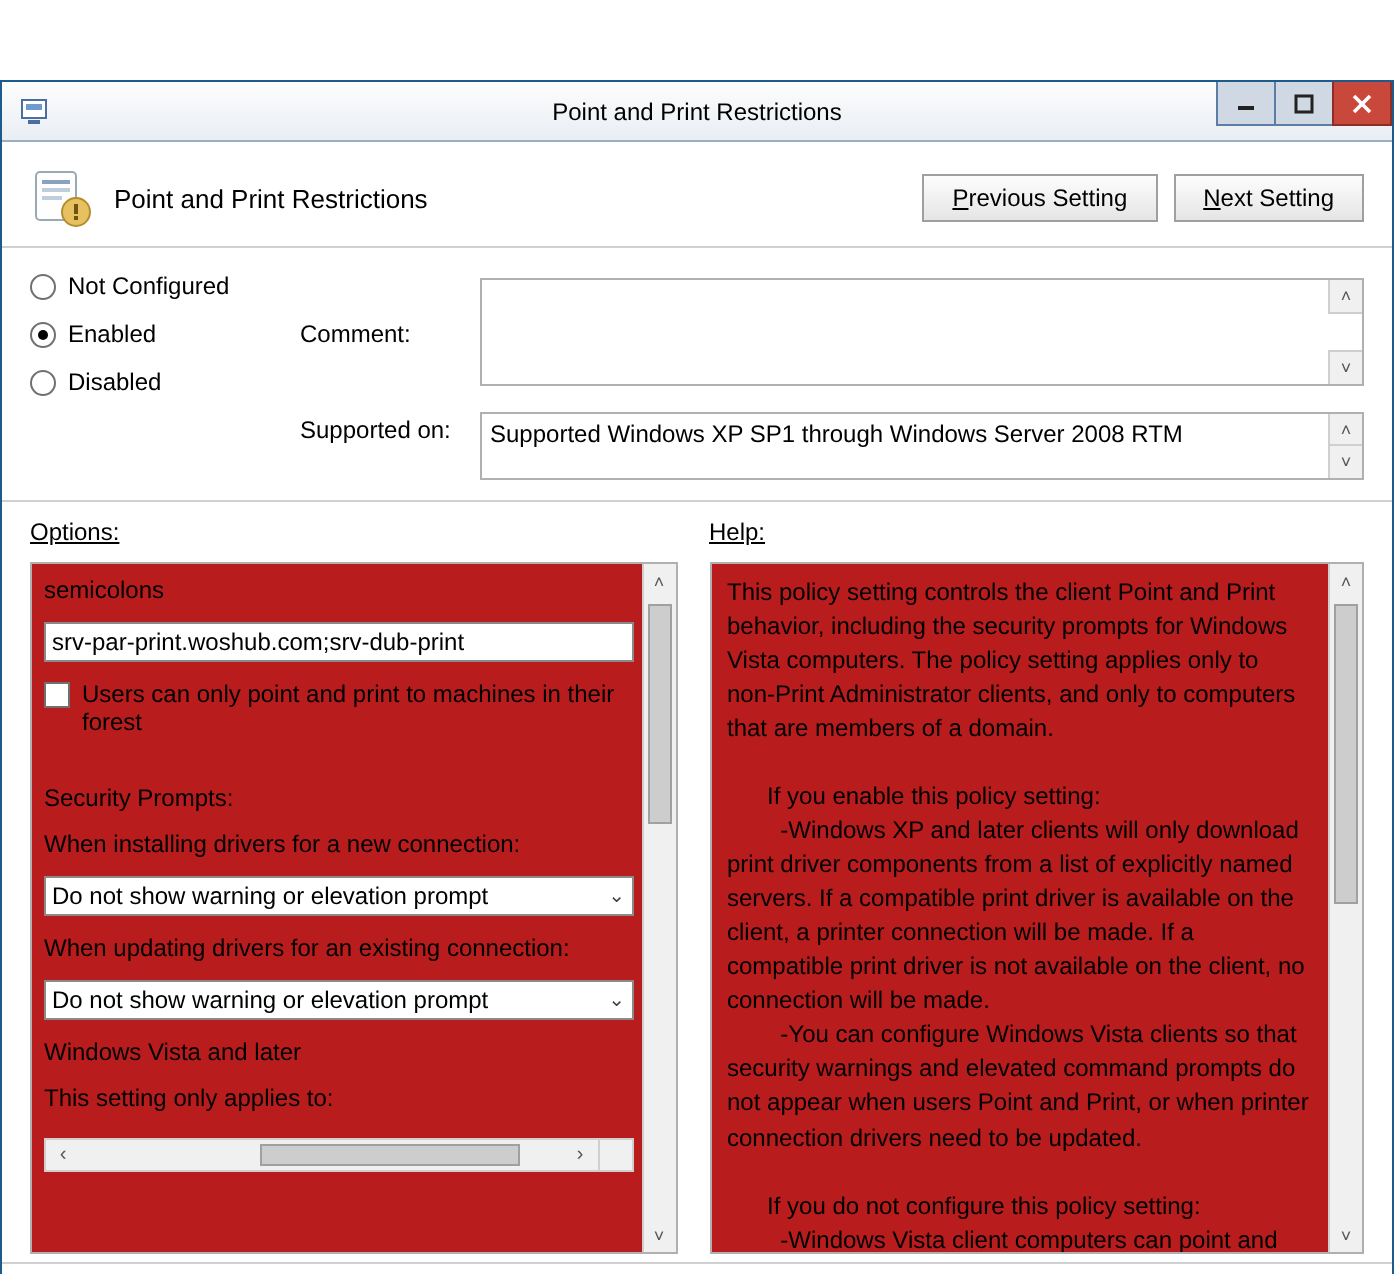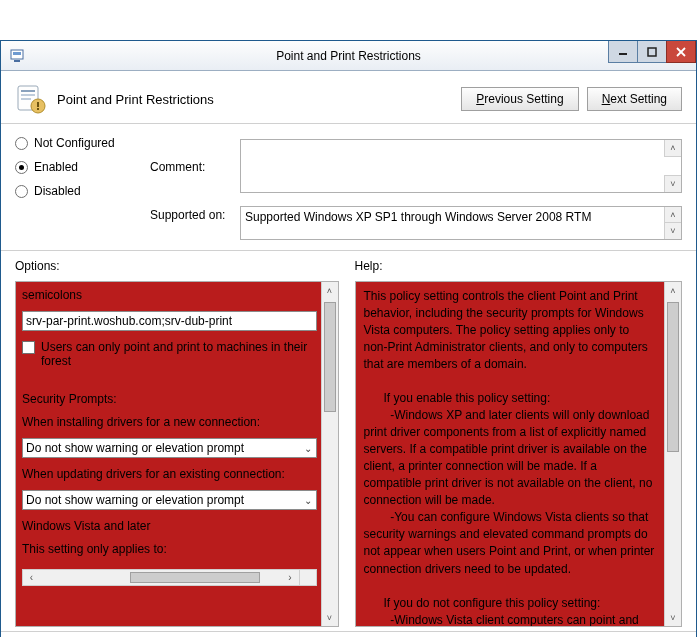--- a/index.html
+++ b/index.html
@@ -119,21 +119,21 @@
     grid-template-columns: 1fr 1fr;
     gap:0;
     min-height: 0;
   }
   .pane-left, .pane-right {
     display:flex; flex-direction:column;
     padding: 8px 10px 4px 14px;
     min-height: 0;
   }
   .pane-right { padding-left: 6px; padding-right:14px;}
-  .pane-title { margin-bottom: 8px; }
+  .pane-title { margin-bottom: 8px; text-decoration: underline; }
   .options-box, .help-box {
     border:1px solid #b0b0b0;
     background:#b91c1c;
     flex:1;
     position:relative;
     display:flex;
     min-height:0;
   }
   .options-content {
     flex:1;

